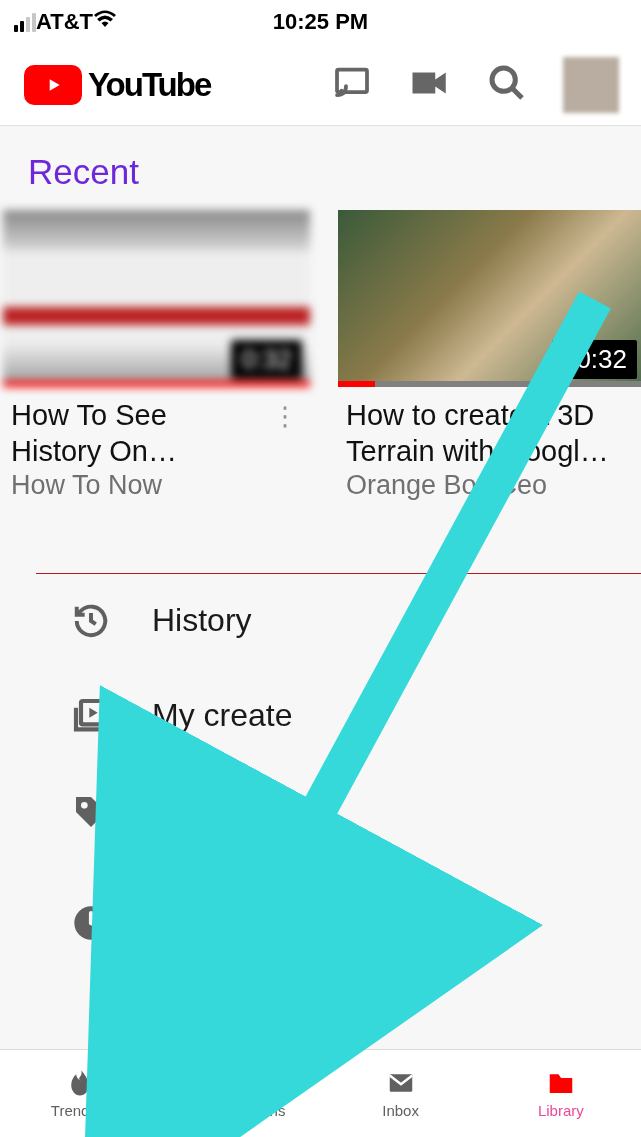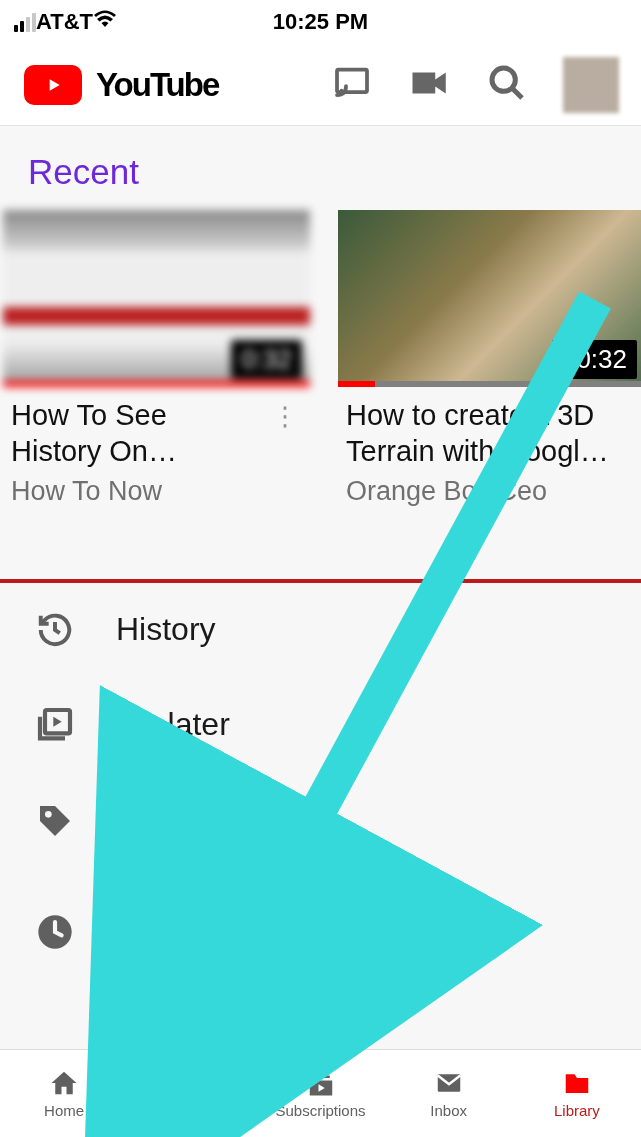--- a/index.html
+++ b/index.html
@@ -14,21 +14,21 @@
   .signal span:nth-child(1){height:7px;}
   .signal span:nth-child(2){height:11px;}
   .signal span:nth-child(3){height:15px;background:#c7c7c7;}
   .signal span:nth-child(4){height:19px;background:#c7c7c7;}
   .battery { width:34px; height:17px; border:2px solid #000; border-radius:4px; position:relative; }
   .battery::after{content:"";position:absolute;right:-5px;top:4px;width:3px;height:5px;background:#000;border-radius:0 2px 2px 0;}
   .battery-fill{height:100%;background:#000;border-radius:1px;}
 
   
   .app-header { height:82px; background:#fff; display:flex; align-items:center; justify-content:space-between; padding:0 22px 0 24px; border-bottom:1px solid #e0e0e0; }
-  .yt-logo { display:flex; align-items:center; gap:14px; }
+  .yt-logo { display:flex; align-items:center; gap:6px; }
   .yt-play { width:58px; height:40px; background:#ff0000; border-radius:10px; display:flex; align-items:center; justify-content:center; }
   .yt-play svg{width:20px;height:20px;}
   .yt-text { font-size:33px; font-weight:700; letter-spacing:-2px; color:#000; }
   .header-actions { display:flex; align-items:center; gap:36px; }
   .header-actions .hicon { color:#666; }
   .avatar { width:56px; height:56px; background:#b8ada0; filter:blur(2px); }
 
   
   .content { background:#f7f7f7; }
   .section-title { font-size:35px; font-weight:400; color:#6d28d9; padding:26px 28px 18px; }
@@ -36,34 +36,34 @@
   .recent-card { width:307px; }
   .thumb { width:307px; height:177px; position:relative; background:#808080; overflow:hidden; }
   .thumb1 { background:linear-gradient(#888 0%, #ccc 20%, #eee 25%, #eee 55%, #b22 55%, #b22 65%, #eee 65%, #eee 75%, #999 100%); filter:blur(4px); }
   .thumb2 { background:linear-gradient(135deg,#3a5a3a 0%, #8a7a4a 40%, #cdb892 60%, #4a6a4a 100%); }
   .duration { position:absolute; right:8px; bottom:8px; background:#000; color:#fff; font-size:26px; font-weight:500; padding:4px 10px; border-radius:2px; }
   .progress { position:absolute; left:0; bottom:0; height:6px; background:#808080; width:100%; }
   .progress-fill { height:100%; background:#ff0000; }
   .card-body { padding:10px 4px 0 8px; display:flex; }
   .card-text { flex:1; min-width:0; }
   .card-title { font-size:29px; line-height:1.25; color:#111; overflow:hidden; display:-webkit-box; -webkit-line-clamp:2; -webkit-box-orient:vertical; }
-  .card-channel { font-size:27px; color:#707070; margin-top:6px; }
+  .card-channel { font-size:27px; color:#707070; }
   .card-menu { color:#909090; font-size:26px; padding:4px 8px; }
 
   
-  .lib-list { margin-top:72px; border-top:4px solid #b91c1c; }
+  .lib-list { margin-top:72px; border-top:1px solid #b91c1c;margin-left:36px; }
   .lib-item { display:flex; align-items:center; gap:40px; padding:28px 34px; }
   .lib-icon { width:42px; display:flex; justify-content:center; color:#606060; }
   .lib-label { font-size:32px; color:#1a1a1a; }
   .lib-sub { font-size:27px; color:#707070; margin-top:2px; }
 
   
   .bottom-nav { position:absolute; bottom:0; left:0; right:0; height:88px; background:#fff; border-top:1px solid #ddd; display:flex; }
   .nav-item { flex:1; display:flex; flex-direction:column; align-items:center; justify-content:center; gap:4px; color:#606060; }
-  .nav-item.active { color:#b91c1c; }
+  .nav-item.active { color:#ec4899; }
   .nav-item svg { width:34px; height:30px; }
   .nav-label { font-size:15px; }
 
   
   .arrow-overlay { position:absolute; left:0; top:0; pointer-events:none; }
 </style>
 </head>
 <body>
 
 <div class="status-bar">
@@ -167,21 +167,21 @@
     </div>
     <div class="lib-item">
       <div class="lib-icon">
         <svg width="40" height="40" viewBox="0 0 24 24">
             <rect x="6" y="3" width="15" height="14" rx="1" fill="none" stroke="#606060" stroke-width="2.5"></rect>
             <path d="M11 7v6l5-3z" fill="#606060"></path>
             <path d="M3 7v13h15" fill="none" stroke="#606060" stroke-width="2.5"></path>
           </svg>
       </div>
       <div>
-          <div class="lib-label">My later</div>
+          <div class="lib-label">My create</div>
         </div>
     </div>
     <div class="lib-item">
       <div class="lib-icon">
         <svg width="40" height="40" viewBox="0 0 24 24">
             <path d="M3 3h9l9 9-9 9-9-9z" fill="#606060"></path>
             <circle cx="8" cy="8" r="2" fill="#f7f7f7"></circle>
           </svg>
       </div>
       <div>
@@ -197,26 +197,20 @@
       </div>
       <div>
         <div class="lib-label">Watch later</div>
         <div class="lib-sub">5 unwatched videos</div>
       </div>
     </div>
   </div>
 </div>
 
 <div class="bottom-nav">
-  <div class="nav-item">
-    <svg viewBox="0 0 24 24">
-        <path d="M12 3l10 9h-3v9h-5v-6h-4v6H5v-9H2z" fill="#606060"></path>
-      </svg>
-    <span class="nav-label">Home</span>
-  </div>
   <div class="nav-item">
     <svg viewBox="0 0 24 24">
         <path d="M13 2s1 3-1 5 1 3 1 3-4-1-4-5c0 0-4 3-4 9 0 4 3 8 7 8s7-4 7-8c0-6-6-12-6-12z" fill="#606060"></path>
       </svg>
     <span class="nav-label">Trending</span>
   </div>
   <div class="nav-item">
     <svg viewBox="0 0 24 24">
         <rect x="3" y="10" width="18" height="12" fill="#606060"></rect>
         <path d="M10 13v6l5-3z" fill="#fff"></path>

